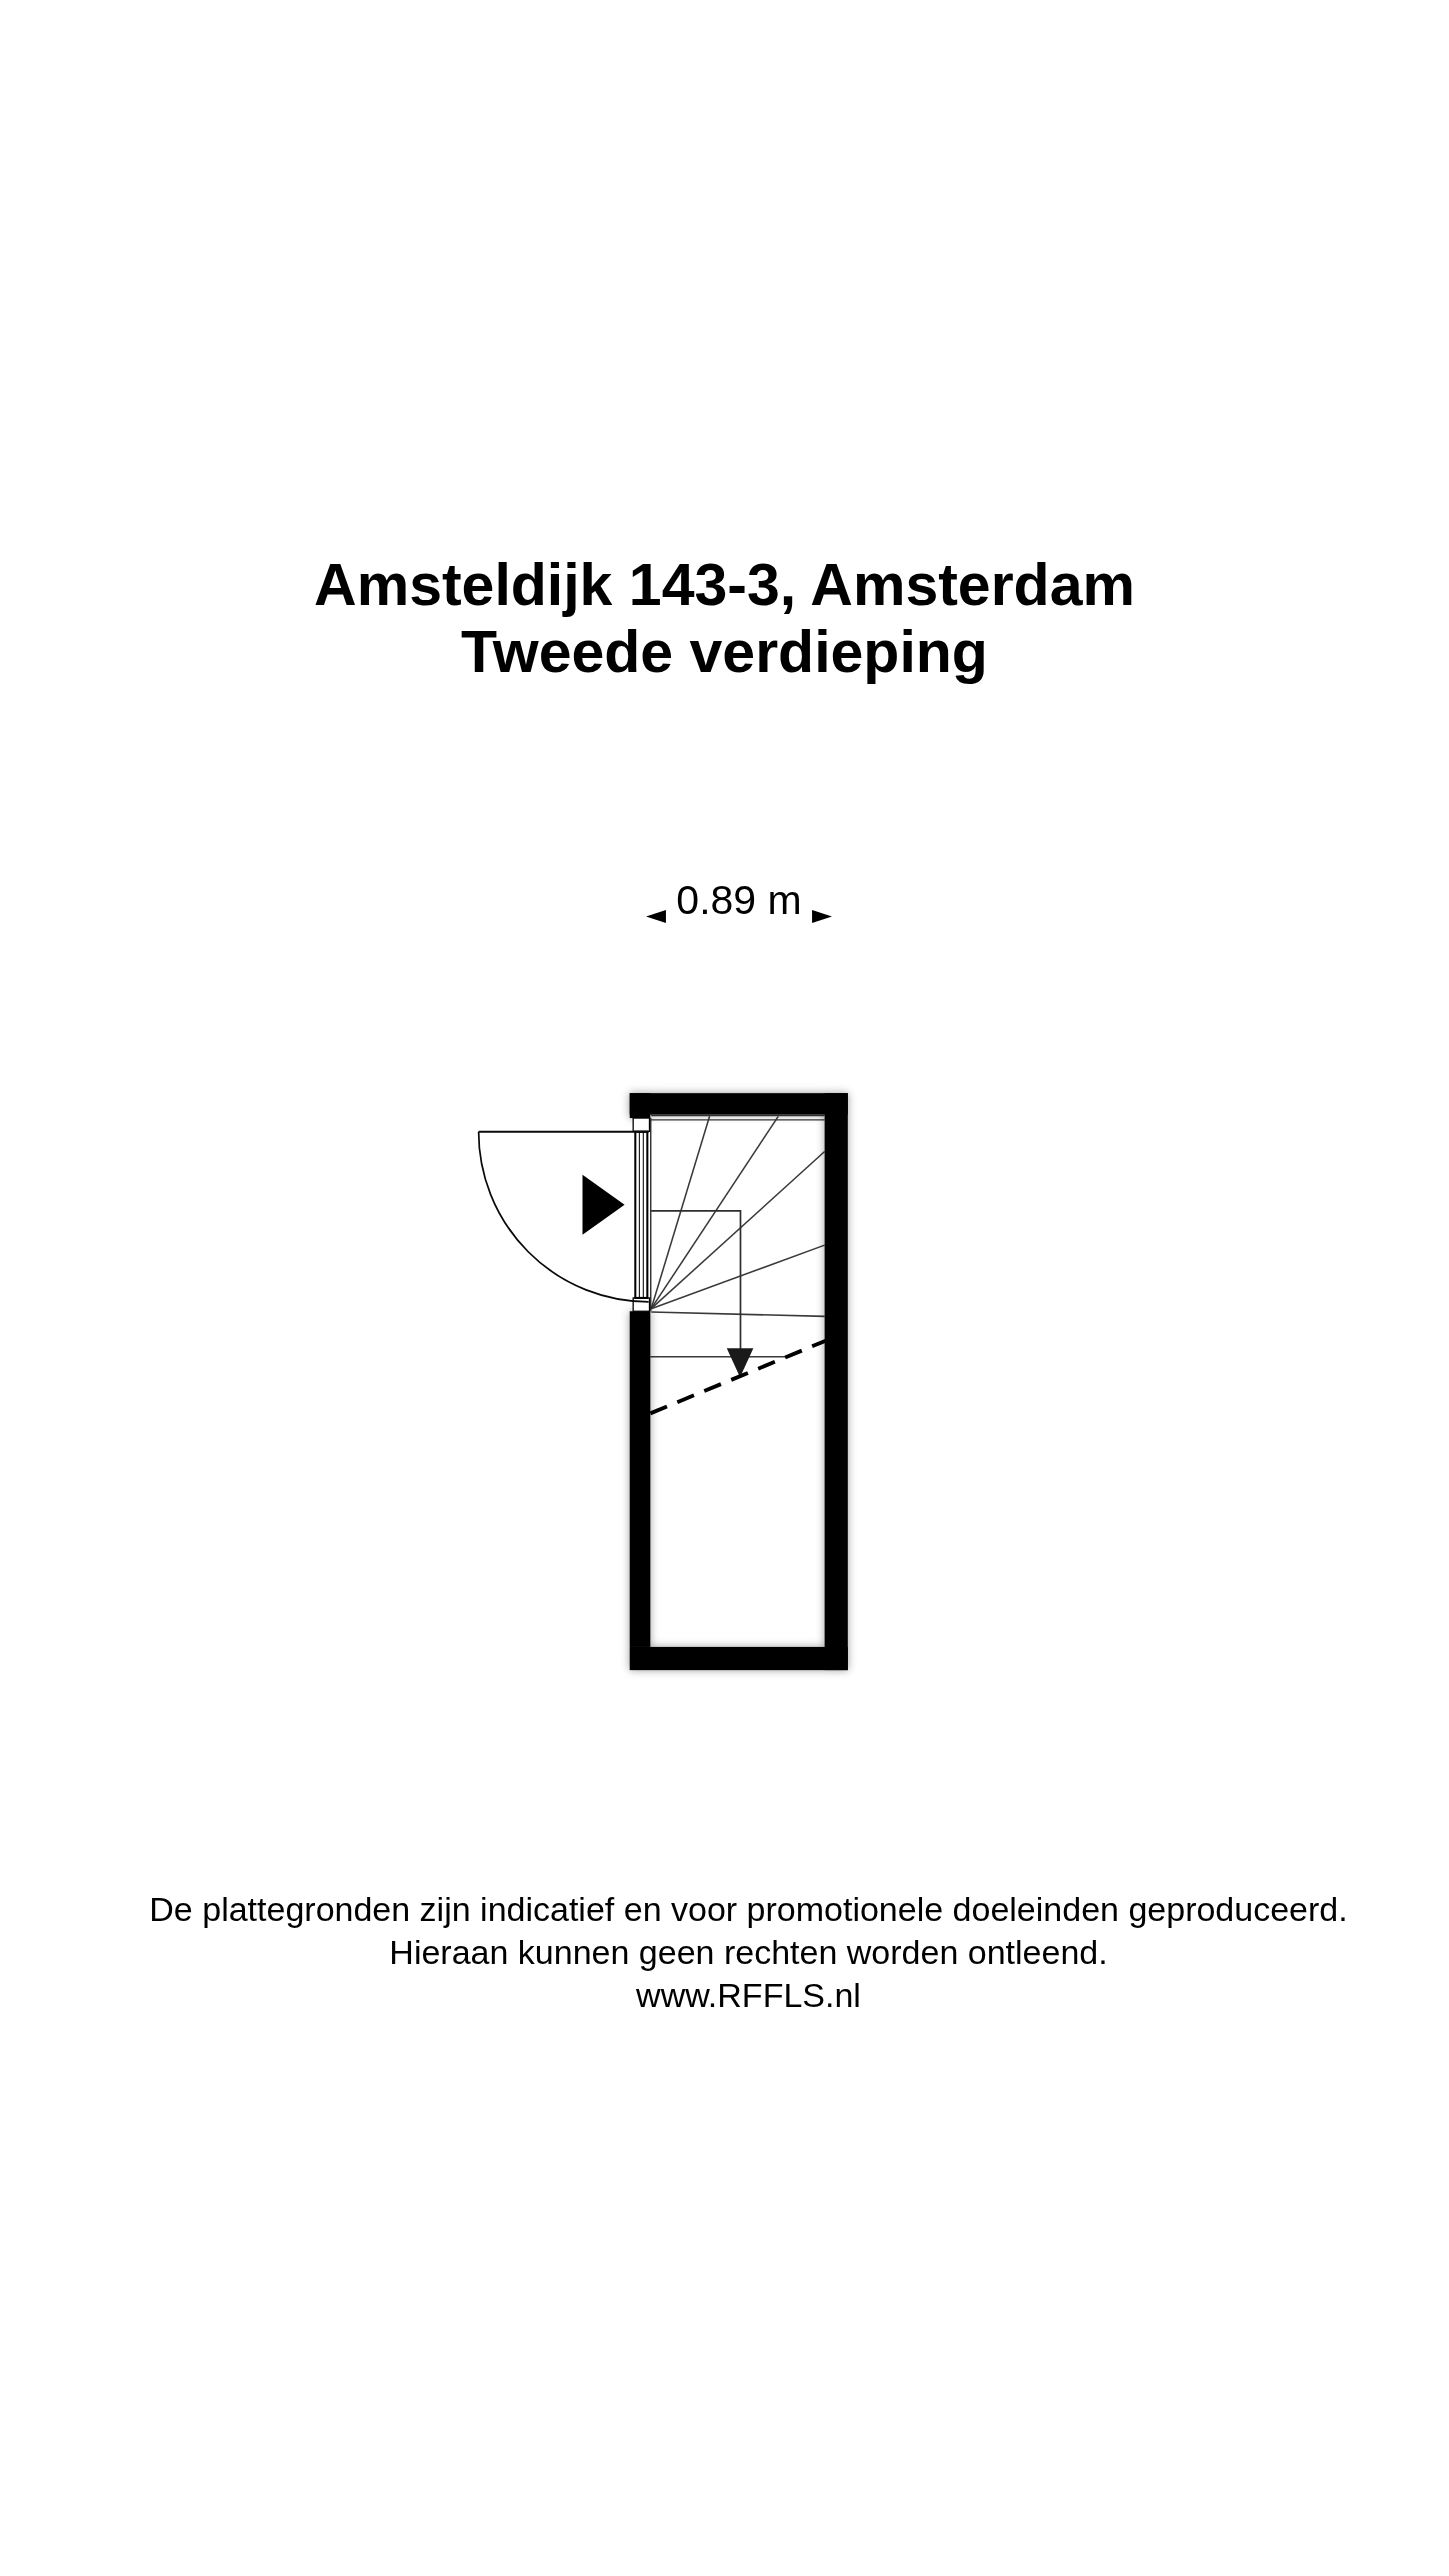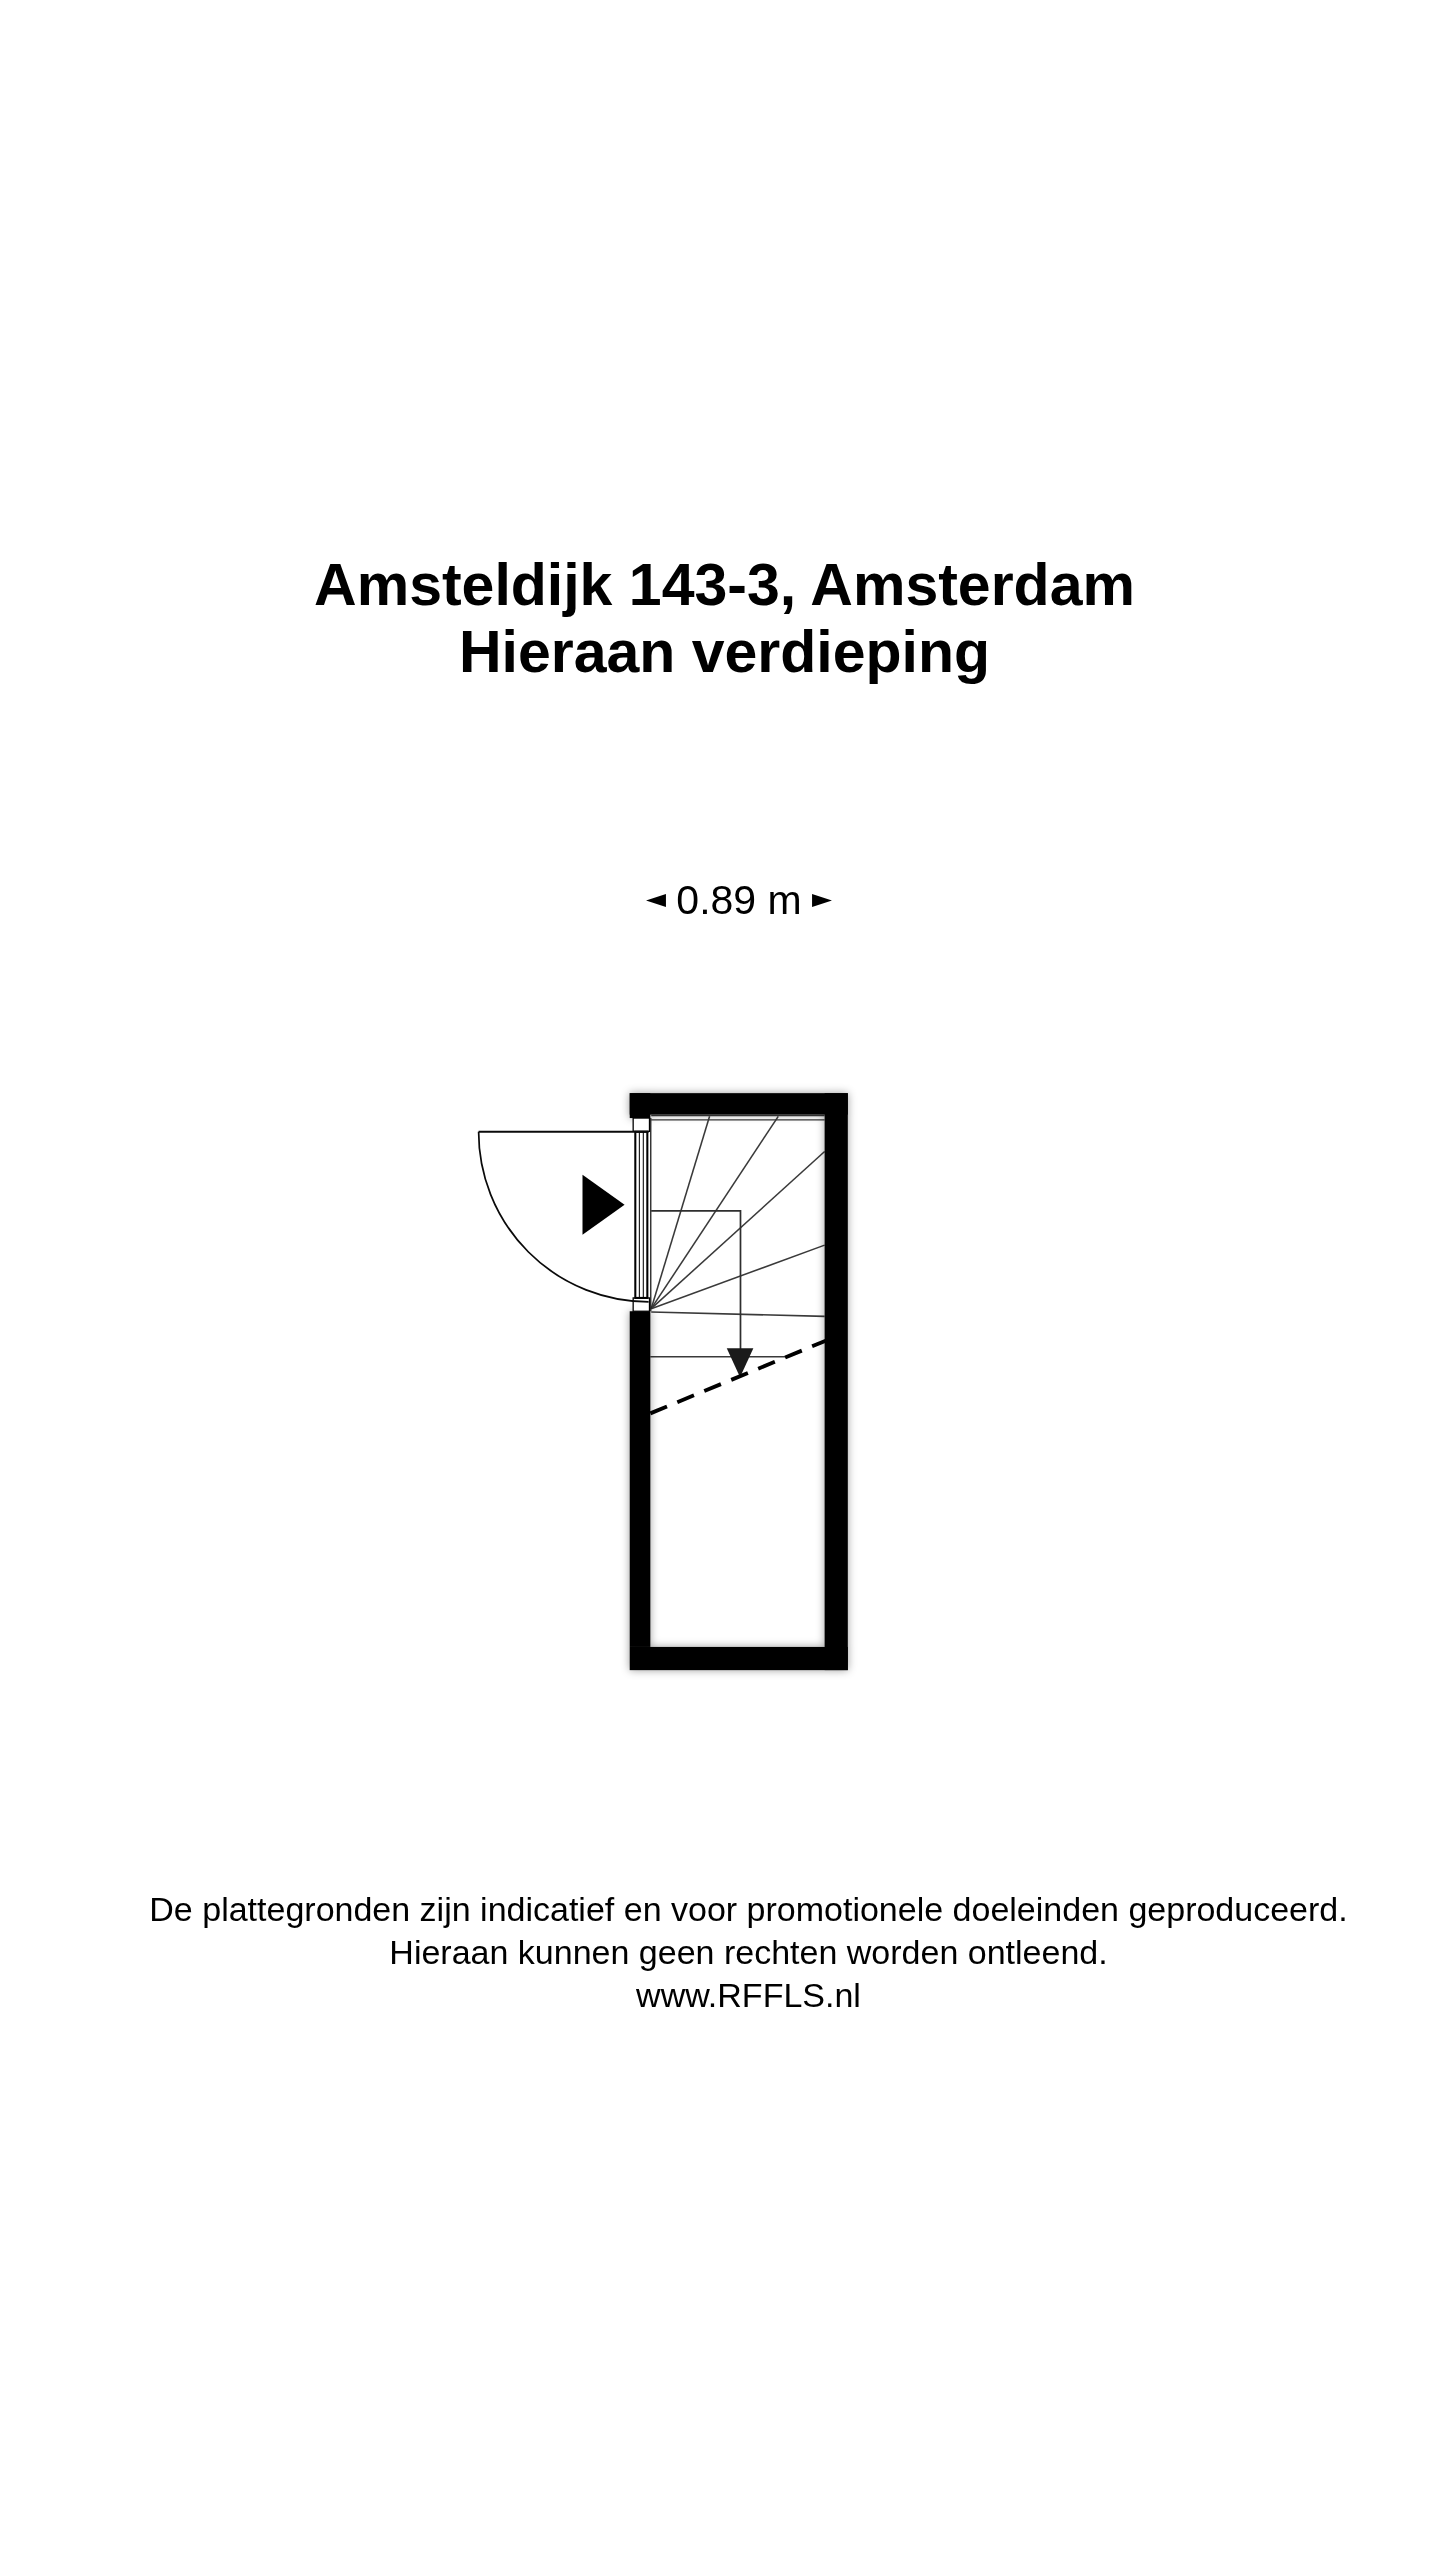--- a/index.html
+++ b/index.html
@@ -17,21 +17,21 @@
     font-weight:bold;
     font-size:59px;
     line-height:67px;
     color:#000000;
     letter-spacing:0px;
     white-space:nowrap;
   }
   .dim-row{
     position:absolute;
     top:878px;left:464px;width:550px;height:45px;
-    display:flex;align-items:center;justify-content:center;gap:10.3px;
+    display:flex;align-items:flex-end;justify-content:center;gap:10.3px;
     font-size:41px;line-height:45px;color:#000000;
   }
   .dim-row svg{display:block;}
   .plan-wrap{
     position:absolute;
     top:1082px;left:464px;width:395px;height:601px;
   }
   .plan-wrap svg{display:block;width:395px;height:601px;}
   .walls{filter:drop-shadow(0 0 5px rgba(0,0,0,0.38));}
   .footer-block{
@@ -43,21 +43,21 @@
     margin-left:24px;
   }
 </style>
 </head>
 <body>
 
 <div class="page">
 
   <div class="title-block">
     <div>Amsteldijk 143-3, Amsterdam</div>
-    <div>Hieraan verdieping</div>
+    <div>Tweede verdieping</div>
   </div>
 
   <div class="dim-row">
     <svg width="20" height="13" viewBox="0 0 23 15">
       <polygon points="23,0 23,15 0,7.5" fill="#000000"></polygon>
     </svg>
     <span>0.89 m</span>
     <svg width="20" height="13" viewBox="0 0 23 15">
       <polygon points="0,0 0,15 23,7.5" fill="#000000"></polygon>
     </svg>

